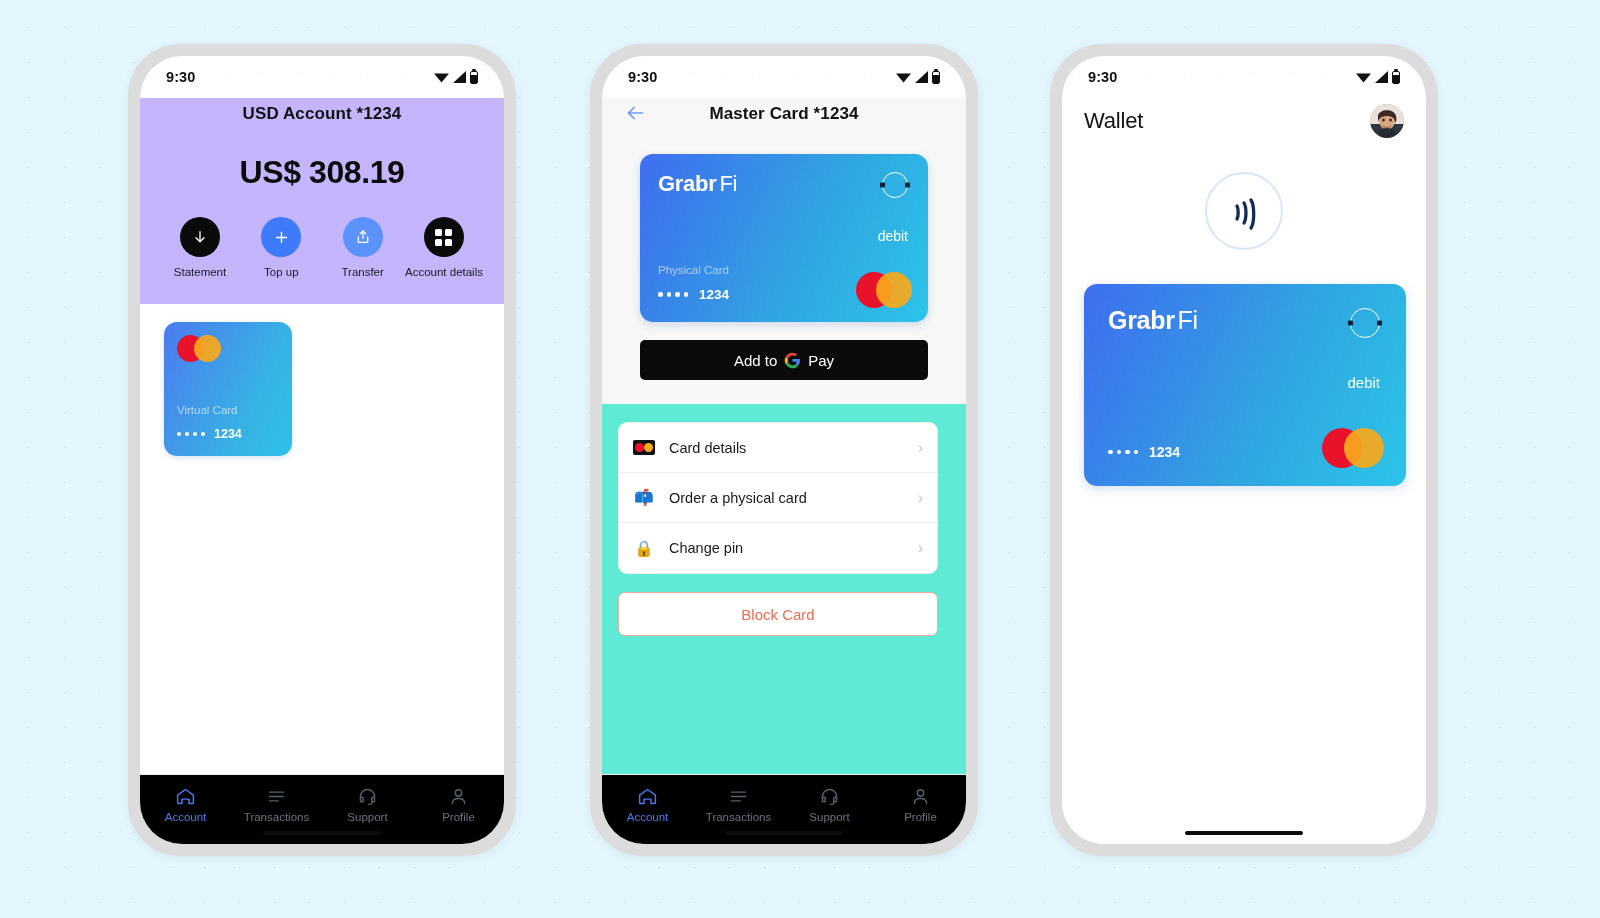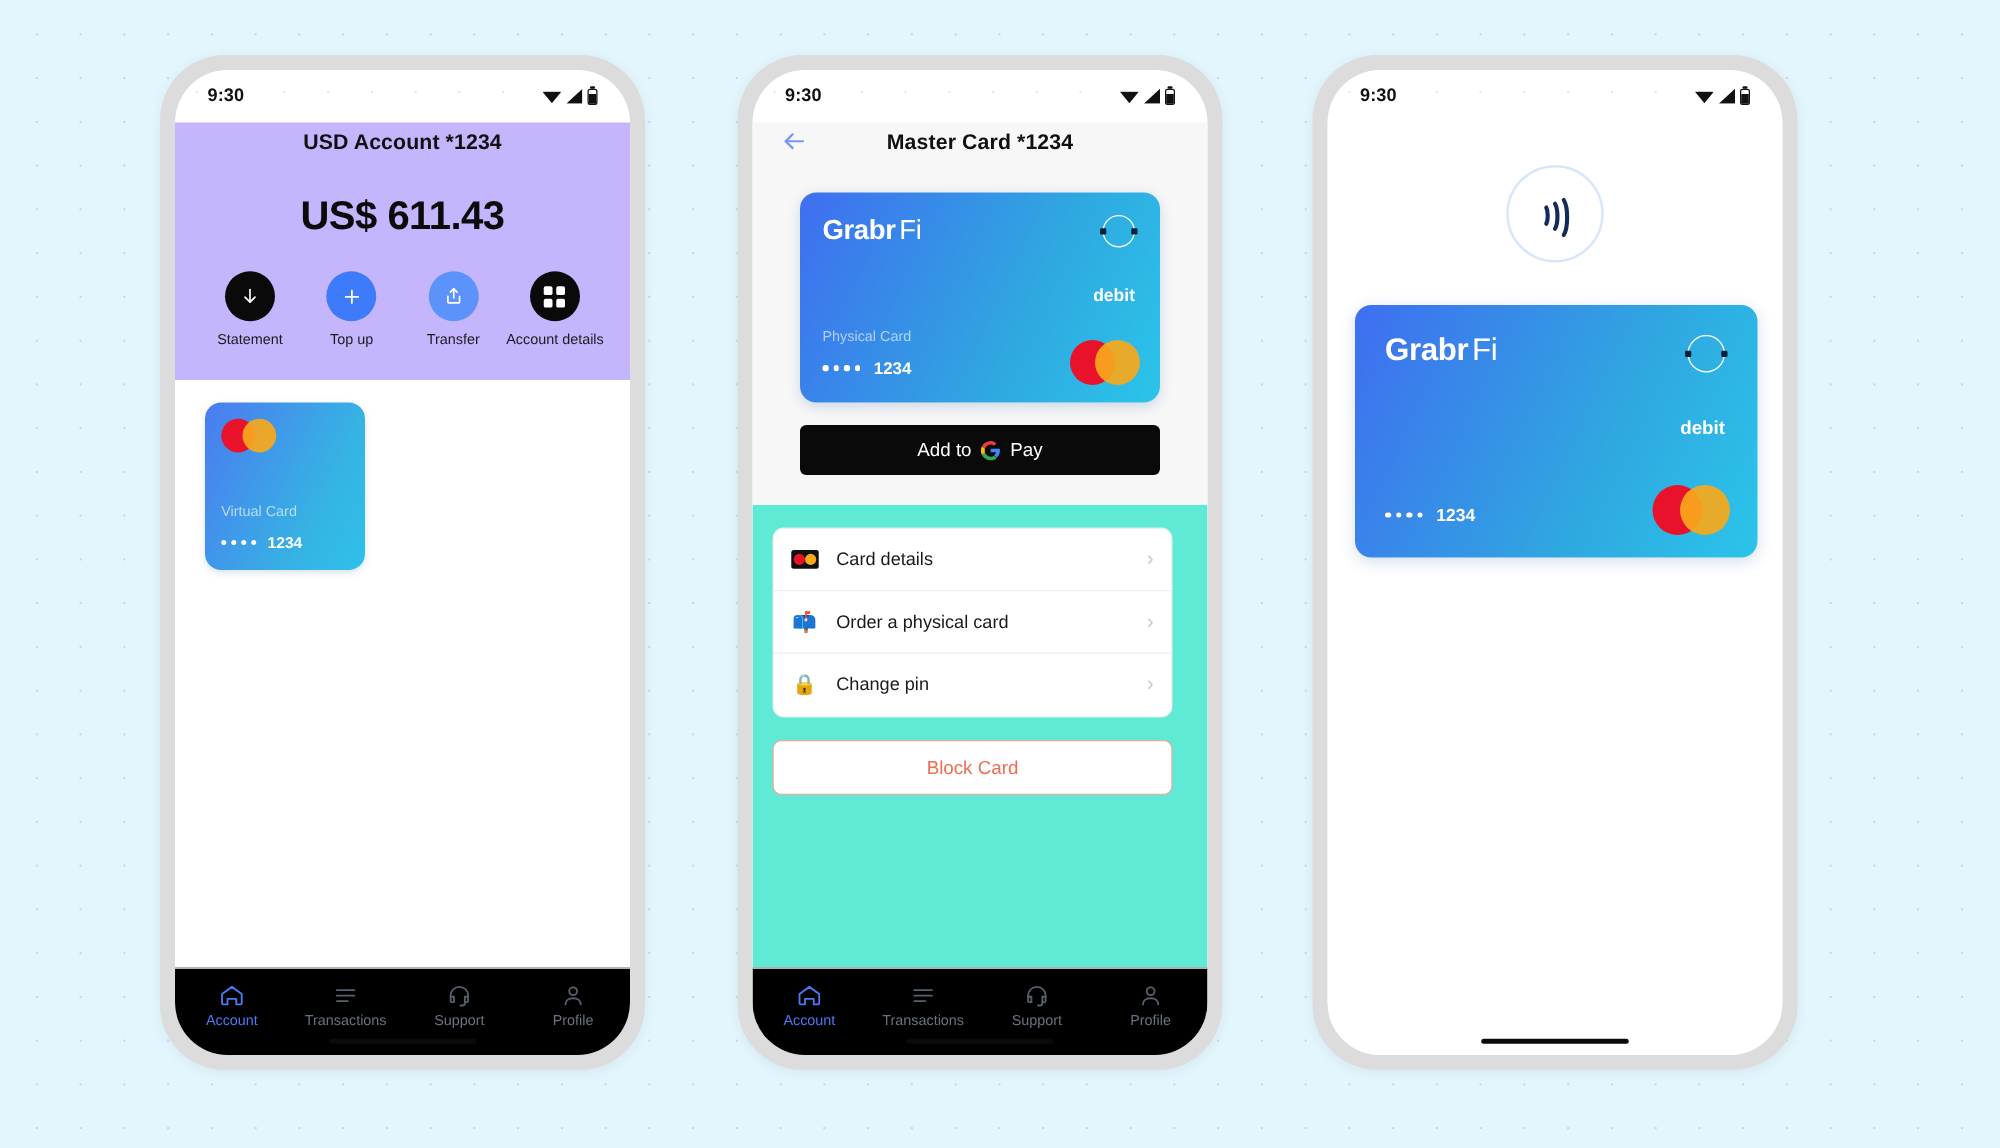--- a/index.html
+++ b/index.html
@@ -198,21 +198,21 @@
     border: 1.6px solid #fff;
   }
   .chip-circle::before, .chip-circle::after {
     content: ""; position: absolute; top: 50%; transform: translateY(-50%);
     width: 5px; height: 5px; background: #0d2136; border-radius: 1px;
   }
   .chip-circle::before { left: -3px; }
   .chip-circle::after  { right: -3px; }
   .debit {
     position: absolute; right: 20px; top: 74px;
-    font-size: 14px; font-weight: 700; color: #fff;
+    font-size: 14px; font-weight: 400; color: #fff;
   }
   .card-name {
     position: absolute; left: 18px; bottom: 46px;
     font-size: 11.5px; color: rgba(255,255,255,.6);
   }
   .card-num {
     position: absolute; left: 18px; bottom: 20px;
     display: flex; align-items: center; gap: 11px;
     color: #fff; font-size: 13.5px; font-weight: 700;
   }
@@ -317,21 +317,21 @@
         <span class="status-time">9:30</span>
         <span class="status-icons">
           <span class="ic-wifi"></span>
           <span class="ic-signal"></span>
           <span class="ic-batt"></span>
         </span>
       </div>
 
       <div class="p1-top">
         <div class="nav-title p1-title">USD Account *1234</div>
-        <div class="p1-balance">US$ 611.43</div>
+        <div class="p1-balance">US$ 308.19</div>
 
         <div class="actions">
 
           <div class="action">
             <div class="action-circle c-black">
               <svg width="16" height="16" viewBox="0 0 24 24" fill="none" stroke="#fff" stroke-width="2" stroke-linecap="round" stroke-linejoin="round">
                   <line x1="12" y1="4" x2="12" y2="19"></line>
                   <polyline points="6 13 12 19 18 13"></polyline>
                 </svg>
             </div>
@@ -562,20 +562,42 @@
       <div class="statusbar">
         <span class="status-time">9:30</span>
         <span class="status-icons">
           <span class="ic-wifi"></span>
           <span class="ic-signal"></span>
           <span class="ic-batt"></span>
         </span>
       </div>
 
       <div class="p3-body">
+        <div class="wallet-head">
+          <span class="wallet-title">Wallet</span>
+          <span class="avatar">
+            <svg width="34" height="34" viewBox="0 0 34 34">
+              <defs>
+                  <clipPath id="av">
+                    <circle cx="17" cy="17" r="17"></circle>
+                  </clipPath>
+                </defs>
+              <g clip-path="url(#av)">
+                <rect width="34" height="34" fill="#e9e2dc"></rect>
+                <rect x="0" y="20" width="34" height="14" fill="#2f3640"></rect>
+                <ellipse cx="17" cy="16" rx="8" ry="10" fill="#d9a882"></ellipse>
+                <path d="M8 12c1-7 16-8 18 0 1 4 0 6-1 7 0-5-3-7-8-7s-8 2-9 6z" fill="#3a2a22"></path>
+                <ellipse cx="13.5" cy="16" rx="1.3" ry="1.6" fill="#2b1d16"></ellipse>
+                <ellipse cx="20.5" cy="16" rx="1.3" ry="1.6" fill="#2b1d16"></ellipse>
+                <path d="M13 22c2 2 6 2 8 0" stroke="#a9714f" stroke-width="1.2" fill="none"></path>
+                <path d="M9 27c2-2 5-3 8-3s6 1 8 3v7H9z" fill="#262b33"></path>
+              </g>
+            </svg>
+          </span>
+        </div>
 
         <div class="nfc-wrap">
           <svg width="40" height="40" viewBox="0 0 40 40" fill="none" stroke="#142a57" stroke-width="3.3" stroke-linecap="round">
             <path d="M13 15c1.6 3 1.6 10 0 13"></path>
             <path d="M20 12c2.6 4.2 2.6 15.8 0 20"></path>
             <path d="M27 9c3.6 5.6 3.6 22.4 0 28"></path>
           </svg>
         </div>
 
         <div class="p3-card">

